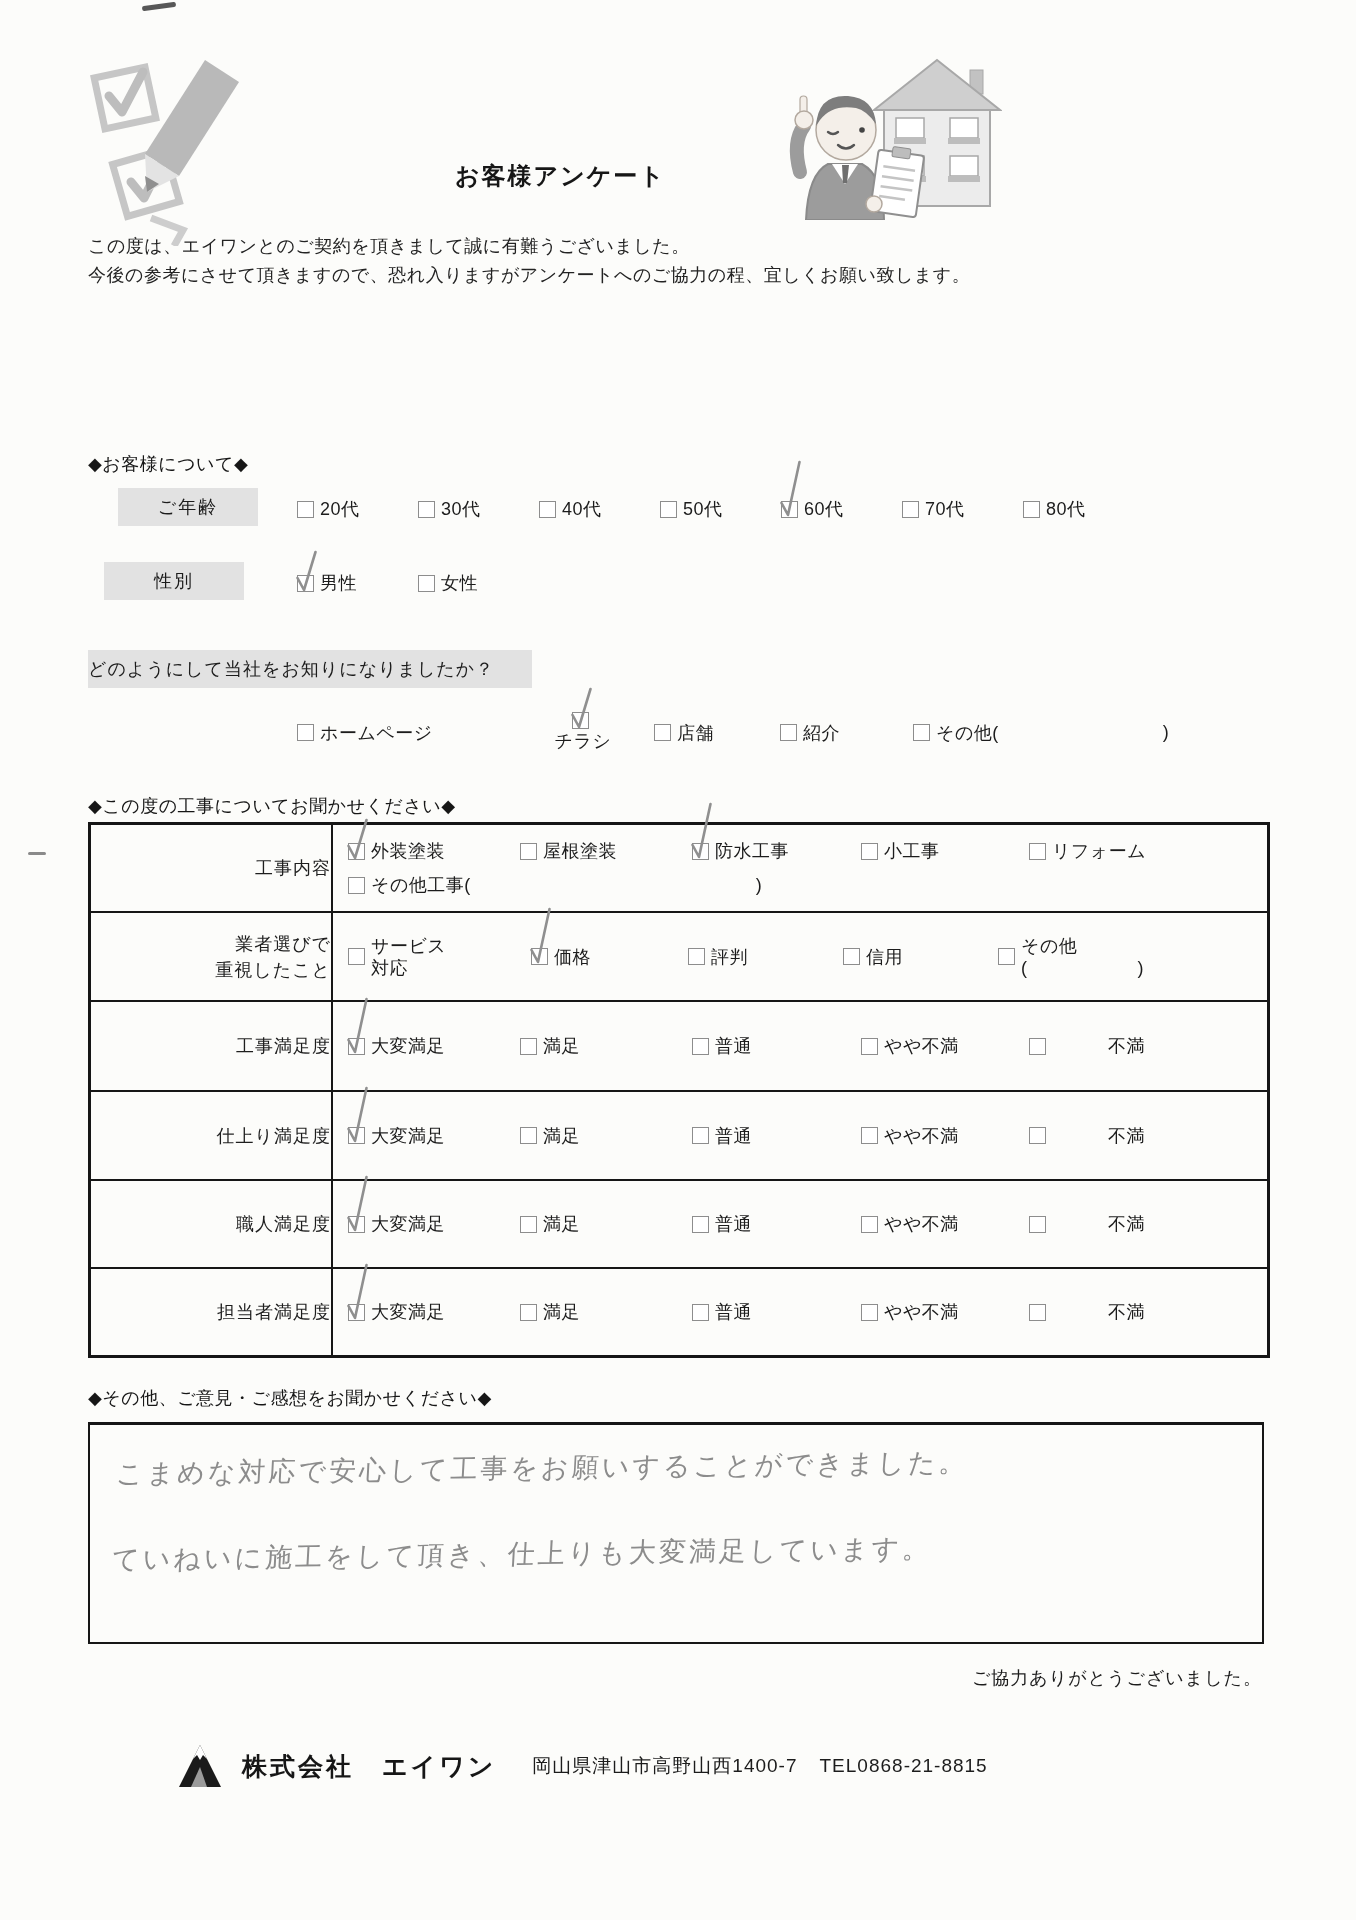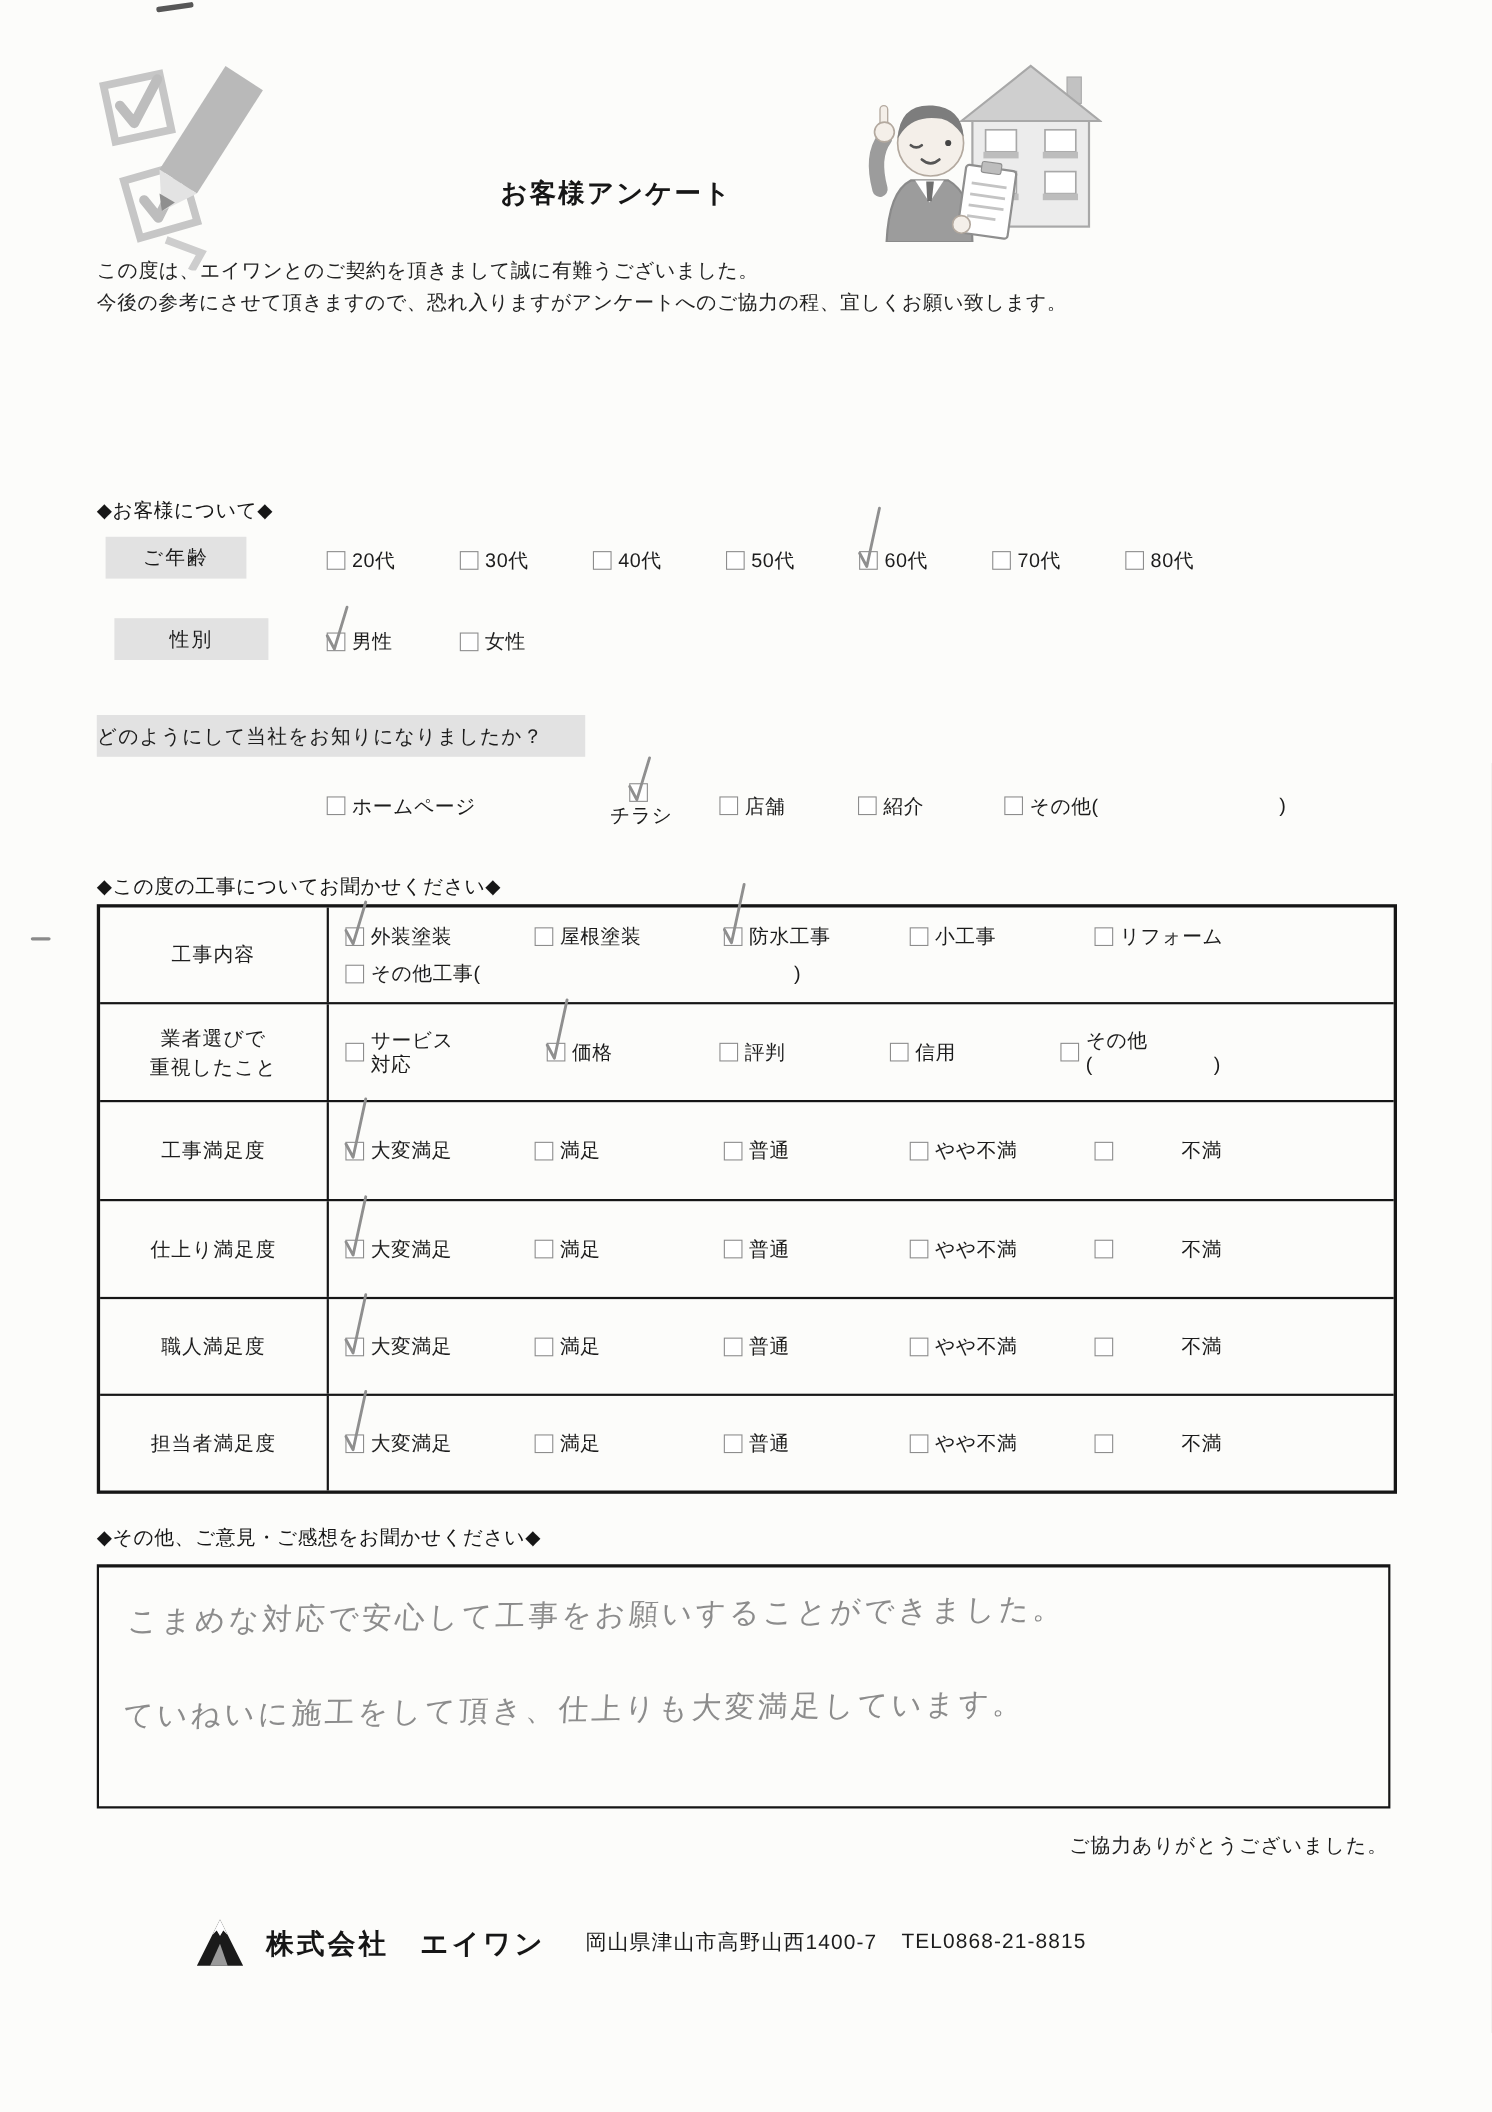--- a/index.html
+++ b/index.html
@@ -41,22 +41,22 @@
   .c1{width:172px;}.c2{width:172px;}.c3{width:169px;}.c4{width:168px;}
   .k1{width:183px;}.k2{width:157px;}.k3{width:155px;}.k4{width:155px;}
   .m1{width:172px;}.m2{width:172px;}.m3{width:169px;}.m4{width:168px;}
   .ol-far{margin-left:56px;}
   .ol.two{display:flex;flex-direction:column;line-height:22px;}
   
   .table{position:absolute;left:88px;top:822px;width:1176px;border:3px solid #161616;background:transparent;}
   .trow{display:flex;}
   .trow + .trow{border-top:2.2px solid #161616;}
   .tlabel{width:206px;flex:none;border-right:2.2px solid #161616;
-          display:flex;flex-direction:column;align-items:center;justify-content:center;
-          font-size:18px;letter-spacing:1px;text-align:center;line-height:26px;}
+          display:flex;flex-direction:column;align-items:flex-end;justify-content:center;
+          font-size:18px;letter-spacing:1px;text-align:center;line-height:26px;margin-left:34px;}
   .tcell{flex:1;display:flex;flex-direction:column;justify-content:center;padding:8px 8px 8px 15px;gap:10px;}
   
   .comment-box{position:absolute;left:88px;top:1422px;width:1176px;height:222px;
                border:2.5px solid #161616;border-top-width:3.5px;box-sizing:border-box;}
   .hand{position:absolute;color:#8c8c8c;font-size:27px;letter-spacing:3px;white-space:nowrap;
         transform:rotate(-.8deg) skewX(-4deg);}
   .thanks{font-size:18px;color:#1c1c1c;letter-spacing:1px;}
   
   .footer{position:absolute;left:176px;top:1742px;display:flex;align-items:center;gap:18px;}
   .company{font-size:25px;font-weight:bold;letter-spacing:3px;color:#161616;white-space:nowrap;}
@@ -140,21 +140,21 @@
 
   <div class="abs page-title" style="left:455px;top:160px;">お客様アンケート</div>
 
   <div class="abs intro" style="left:88px;top:232px;">
     <div>この度は、エイワンとのご契約を頂きまして誠に有難うございました。</div>
     <div>今後の参考にさせて頂きますので、恐れ入りますがアンケートへのご協力の程、宜しくお願い致します。</div>
   </div>
 
   <div class="abs heading" style="left:88px;top:452px;">◆お客様について◆</div>
 
-  <div class="abs glabel" style="left:96px;top:488px;width:128px;height:38px;">ご年齢</div>
+  <div class="abs glabel" style="left:118px;top:488px;width:140px;height:38px;">ご年齢</div>
   <div class="abs optline" style="left:297px;top:497px;">
     <label class="opt slot-a">
         <span class="cb"></span>
         <span class="ol">20代</span>
       </label>
     <label class="opt slot-a">
         <span class="cb"></span>
         <span class="ol">30代</span>
       </label>
     <label class="opt slot-a">

